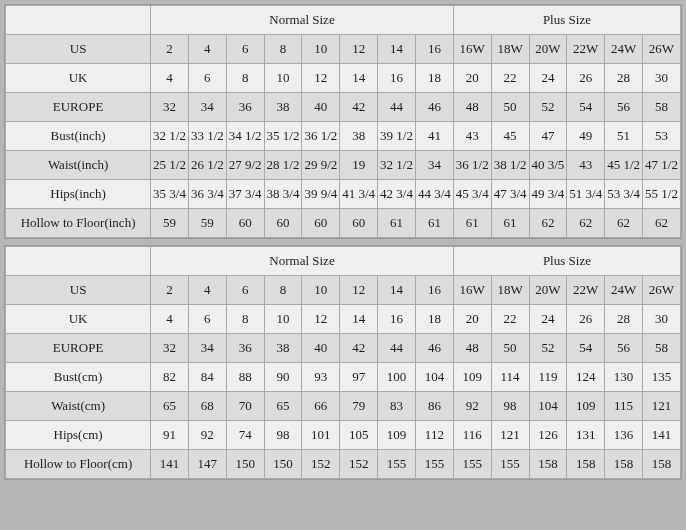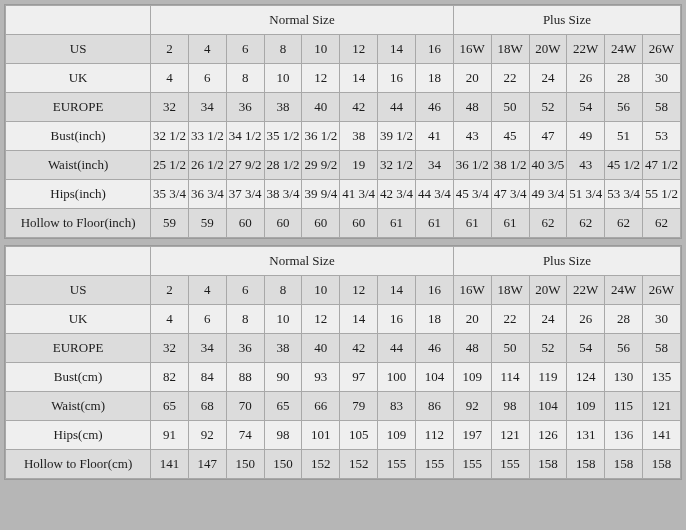--- a/index.html
+++ b/index.html
@@ -331,21 +331,21 @@
           <tr>
             <td class="rowlabel">Hips(cm)</td>
             <td class="val">91</td>
             <td class="val">92</td>
             <td class="val">74</td>
             <td class="val">98</td>
             <td class="val">101</td>
             <td class="val">105</td>
             <td class="val">109</td>
             <td class="val">112</td>
-            <td class="val">197</td>
+            <td class="val">116</td>
             <td class="val">121</td>
             <td class="val">126</td>
             <td class="val">131</td>
             <td class="val">136</td>
             <td class="val">141</td>
           </tr>
           <tr>
             <td class="rowlabel shaded">Hollow to Floor(cm)</td>
             <td class="val shaded">141</td>
             <td class="val shaded">147</td>

